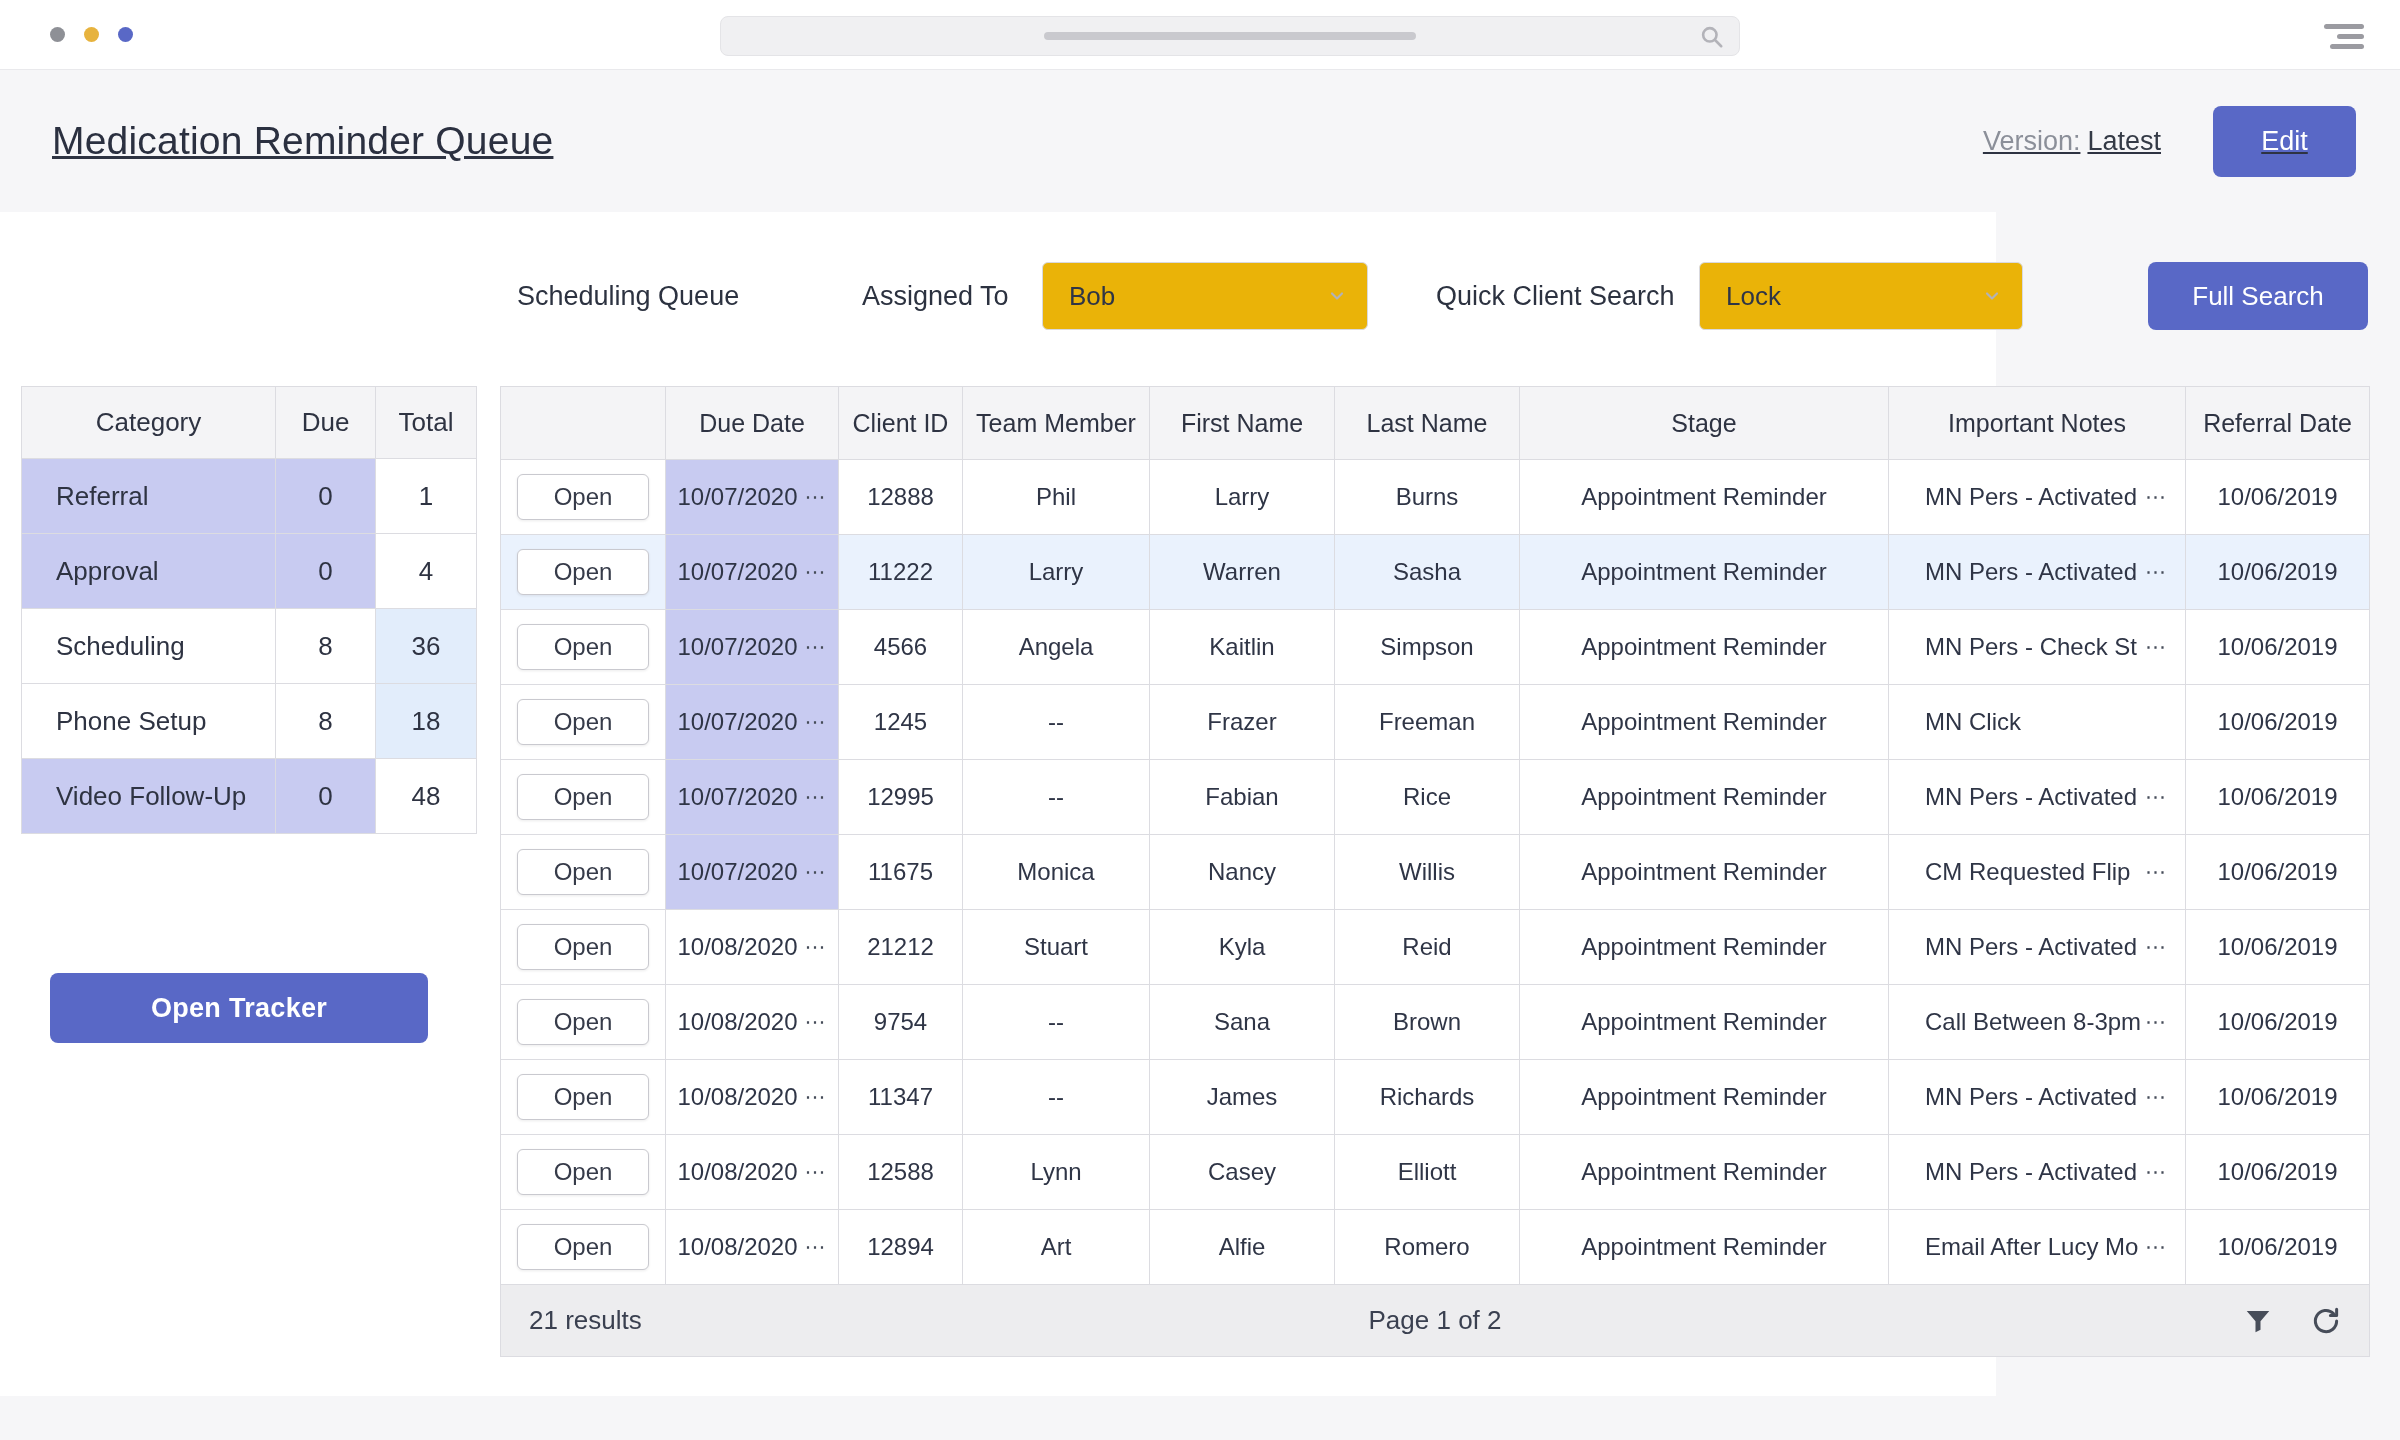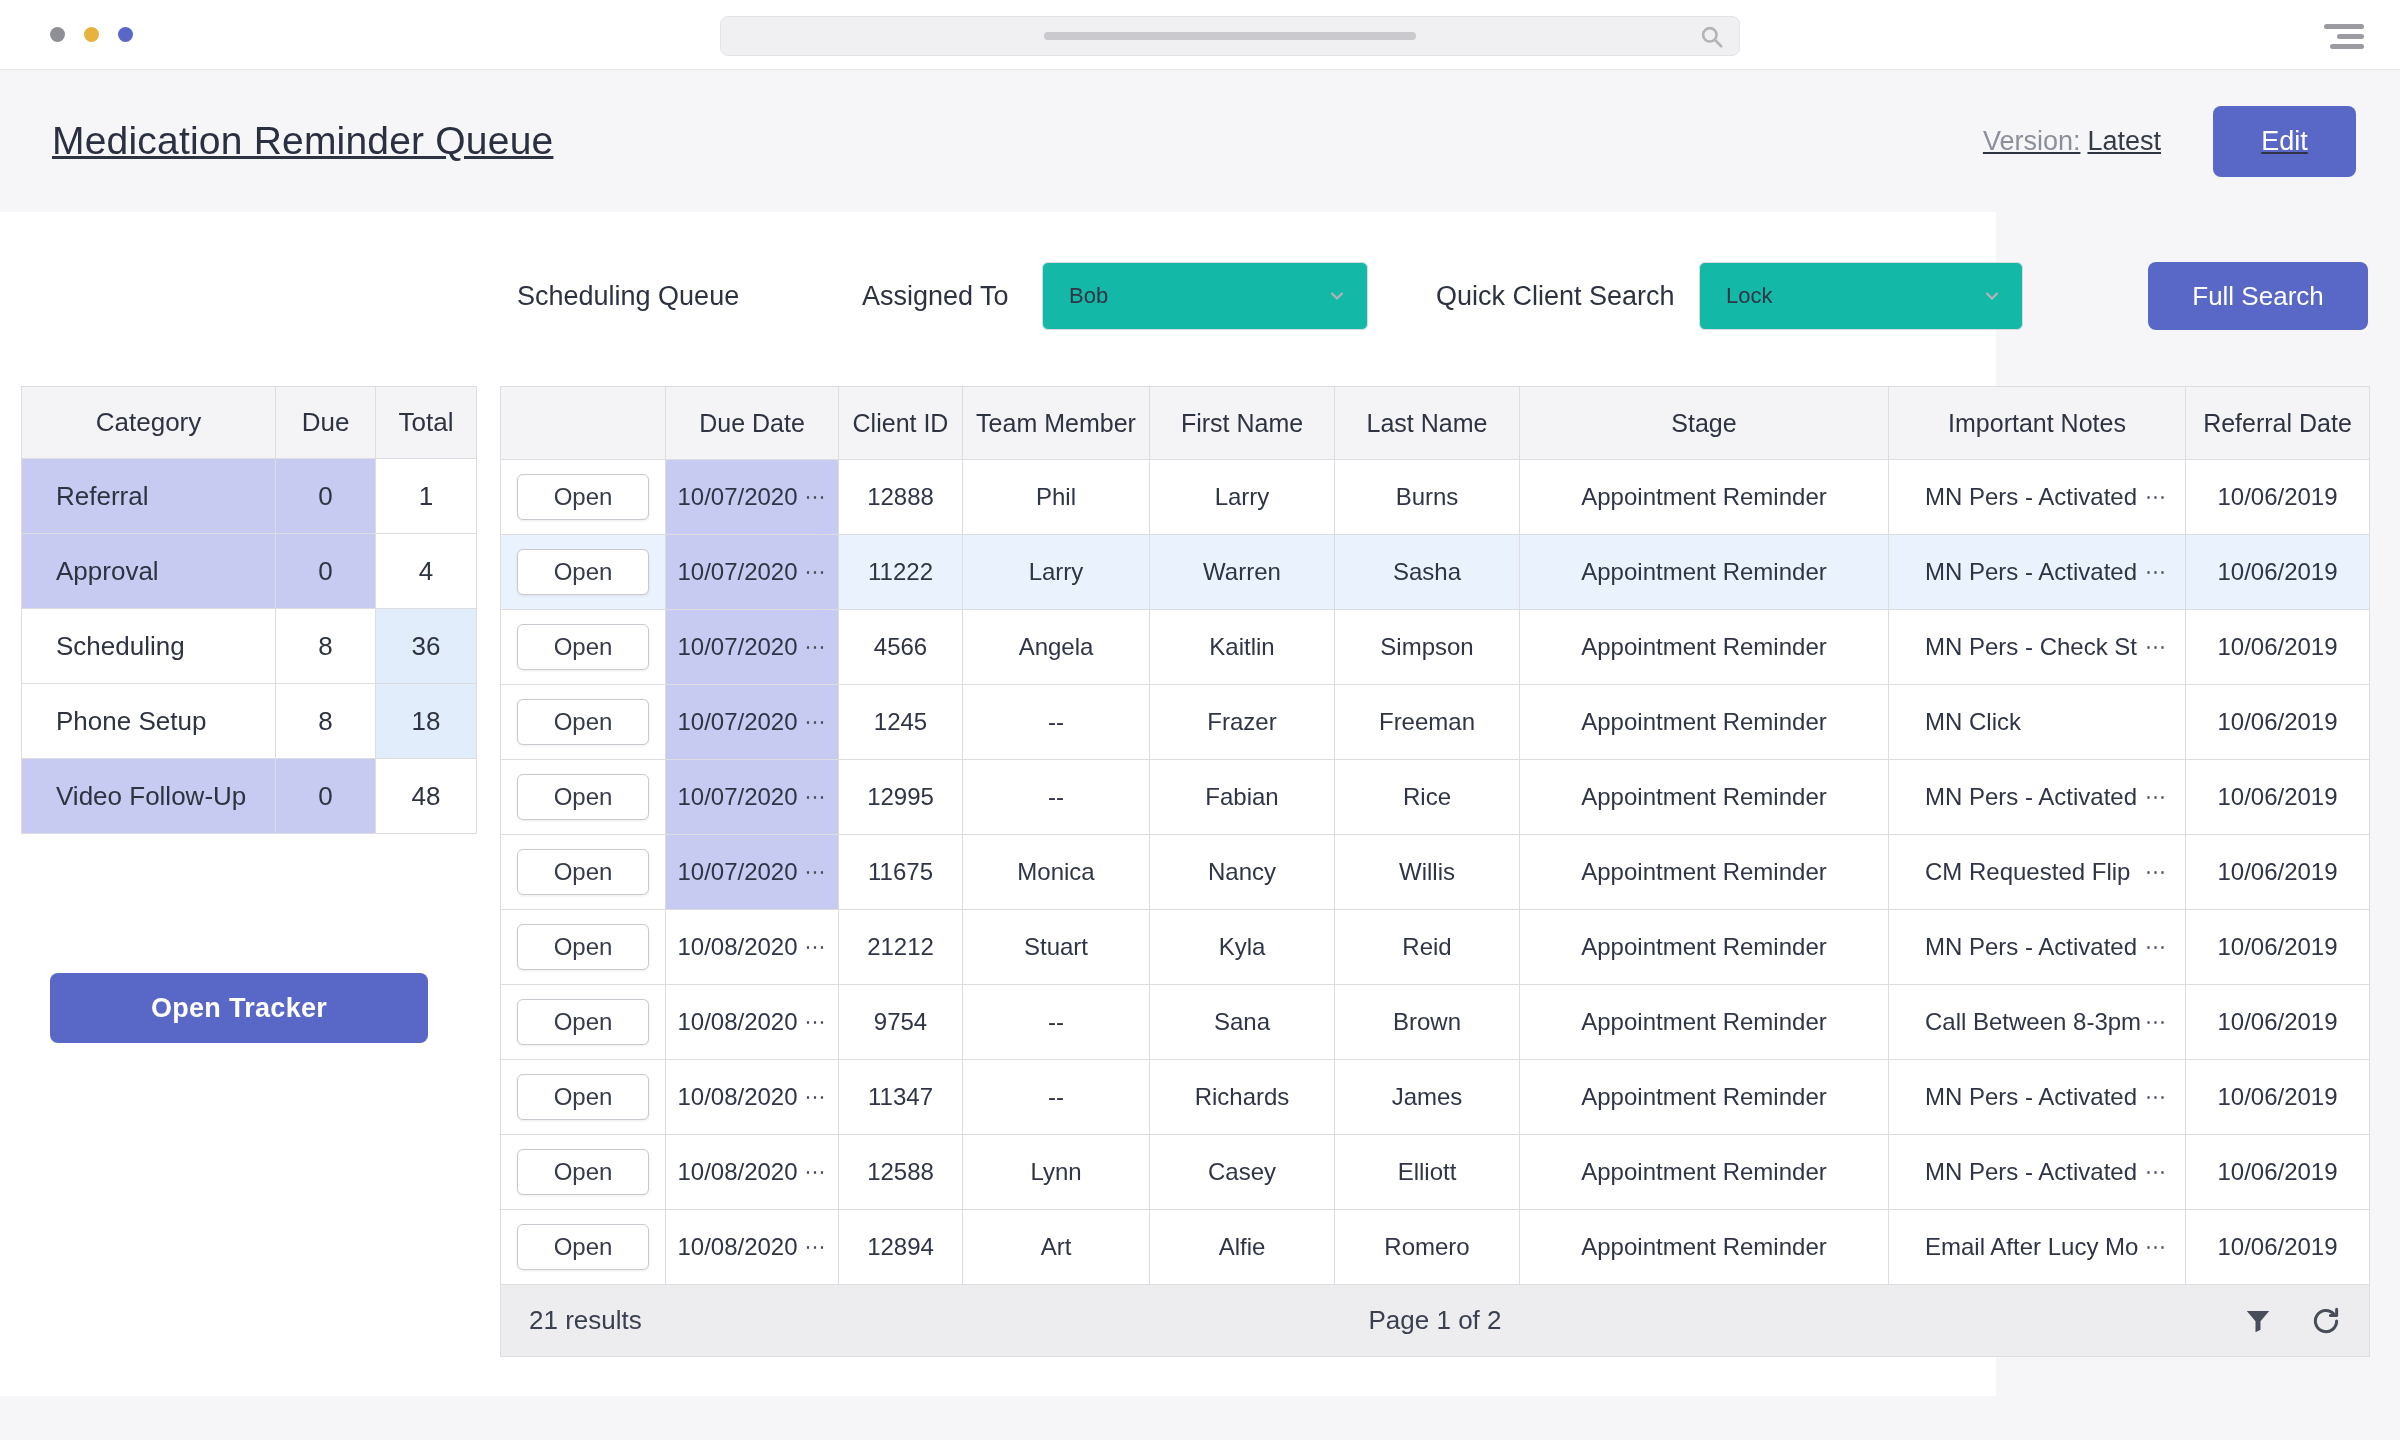--- a/index.html
+++ b/index.html
@@ -42,22 +42,22 @@
         font-family:inherit; display:flex; align-items:center; justify-content:center; }
   .edit-btn{ width:143px; height:71px; margin-left:52px; font-size:27px; }
 
   
   .content{ position:absolute; top:212px; left:0; width:1996px; height:1184px; background:#fff; }
   .ctl-label{ position:absolute; top:50px; height:68px; display:flex; align-items:center;
               font-size:27px; font-weight:500; color:#2c3240; }
   .lbl-queue{ left:517px; }
   .lbl-assigned{ left:862px; }
   .lbl-quick{ left:1436px; }
-  .select{ position:absolute; top:50px; height:68px; background:#14b8a6; border:1px solid #d9d9de;
-           border-radius:6px; display:flex; align-items:center; padding:0 20px 0 26px; font-size:22px; color:#2f3546; }
+  .select{ position:absolute; top:50px; height:68px; background:#eab308; border:1px solid #d9d9de;
+           border-radius:6px; display:flex; align-items:center; padding:0 20px 0 26px; font-size:26px; color:#2f3546; }
   .sel-assigned{ left:1042px; width:326px; }
   .sel-quick{ left:1699px; width:324px; }
   .chev{ margin-left:auto; width:20px; height:20px; }
   .full-search-btn{ position:absolute; left:2148px; top:50px; width:220px; height:68px; font-size:26px; }
   .tracker-btn{ position:absolute; left:50px; top:761px; width:378px; height:70px;
                 font-size:27px; font-weight:700; letter-spacing:.3px; }
 
   
   .sum-table{ position:absolute; left:21px; top:174px; width:max-content;
               border:1px solid var(--border,#dcdce1); background:#fff; }
@@ -496,24 +496,24 @@
           <span>10/08/2020</span>
           <span class="ellipsis due-ellipsis">⋯</span>
         </div>
         <div class="mt-cell">
           <span>11347</span>
         </div>
         <div class="mt-cell">
           <span>--</span>
         </div>
         <div class="mt-cell">
+          <span>James</span>
+        </div>
+        <div class="mt-cell">
           <span>Richards</span>
-        </div>
-        <div class="mt-cell">
-          <span>James</span>
         </div>
         <div class="mt-cell">
           <span>Appointment Reminder</span>
         </div>
         <div class="mt-cell notes">
           <span>MN Pers - Activated</span>
           <span class="ellipsis notes-ellipsis" data-show="true">⋯</span>
         </div>
         <div class="mt-cell">
           <span>10/06/2019</span>

